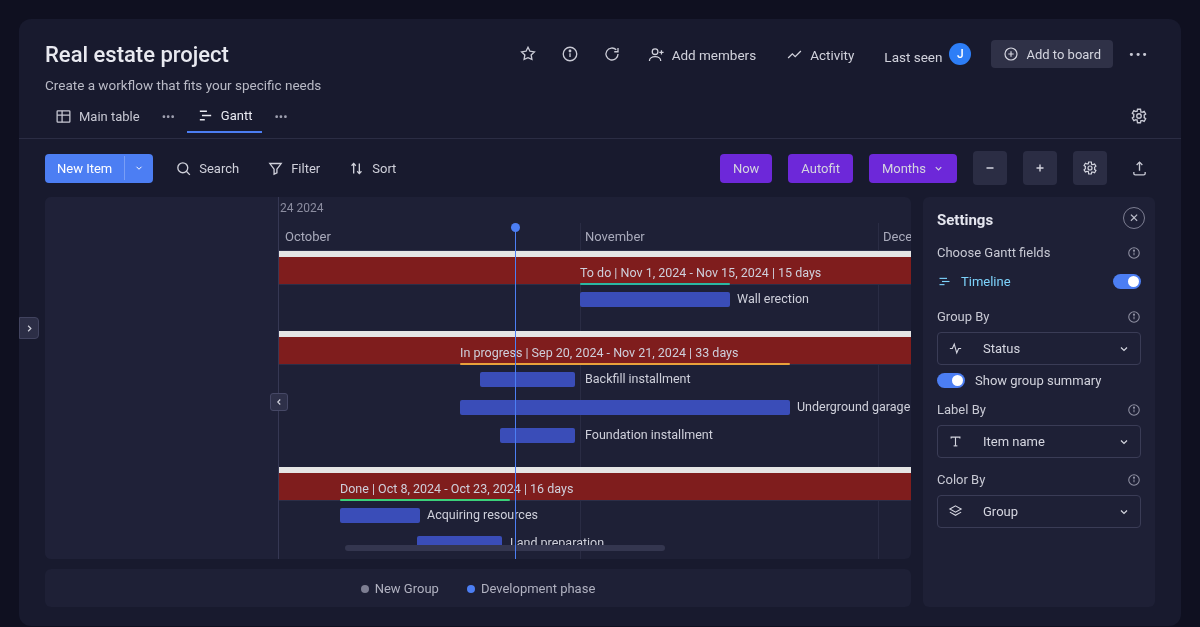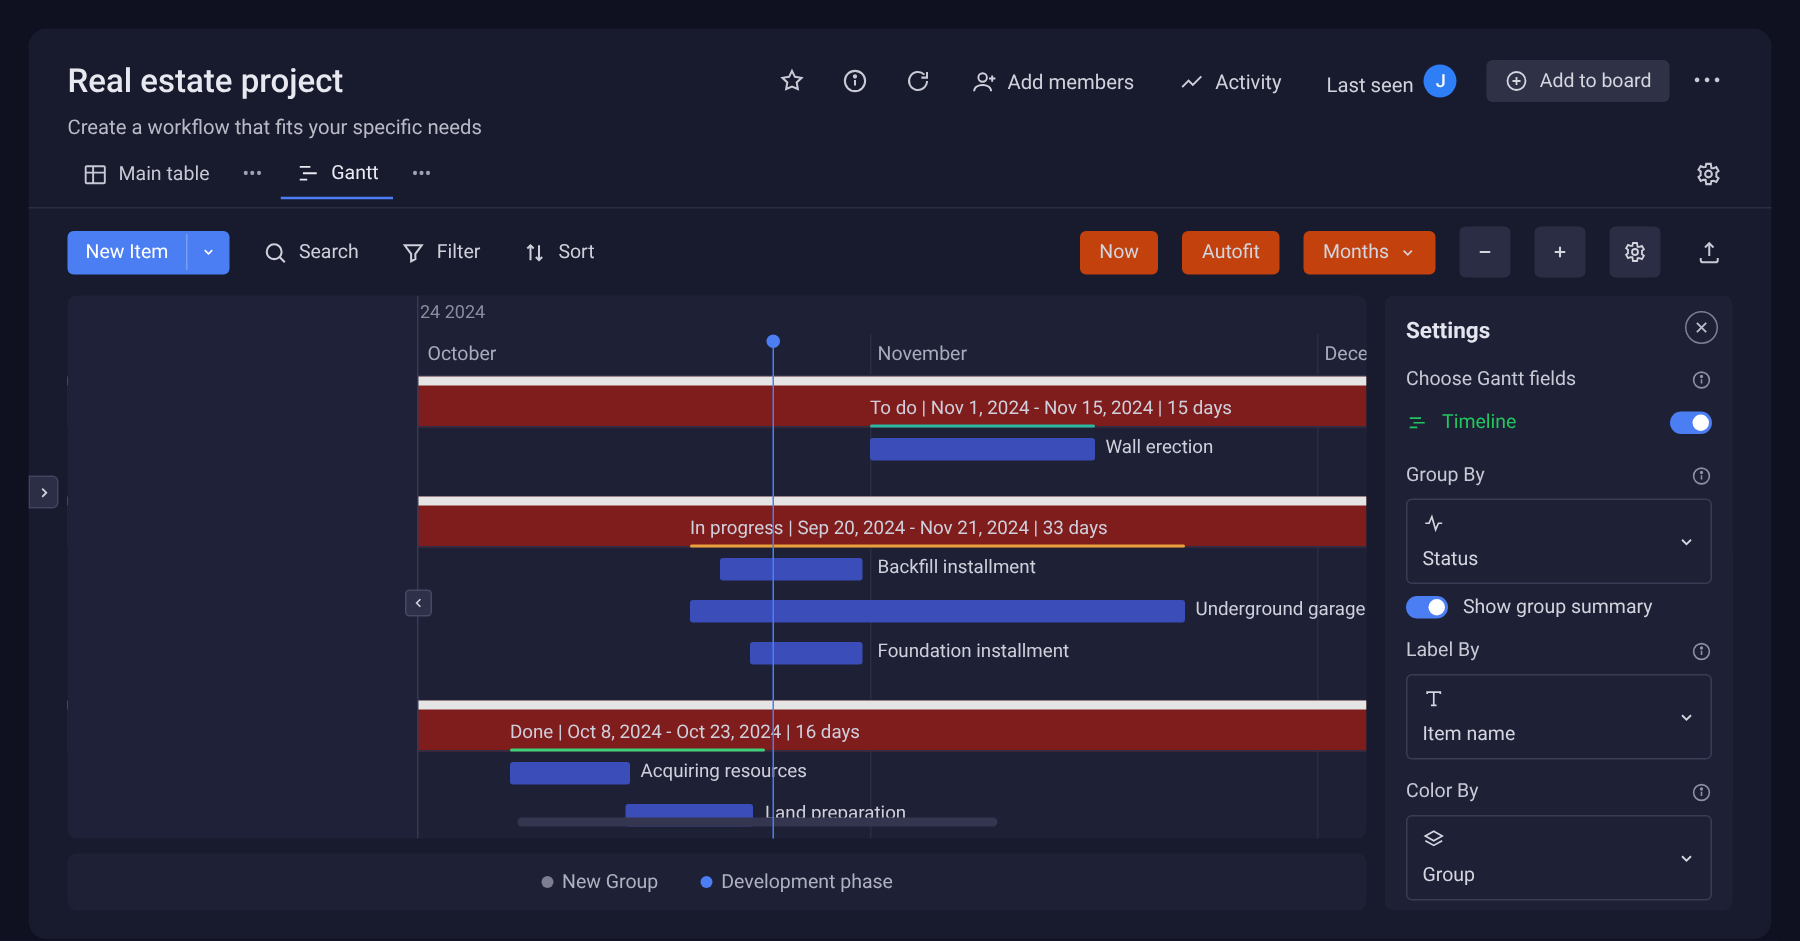--- a/index.html
+++ b/index.html
@@ -33,21 +33,21 @@
 .view-tab.active { border-bottom:2px solid #4c7ef3; color:#e9eaf2; }
 .tab-more { color:#9fa0b0; padding:0 6px; cursor:pointer; }
 
 
 .toolbar { display:flex; align-items:center; gap:16px; padding:12px 26px; }
 .new-item { background:#4c7ef3; color:#fff; border-radius:4px; display:flex; align-items:center; cursor:pointer; }
 .new-item-main { padding:7px 12px; }
 .new-item-caret { border-left:1px solid rgba(255,255,255,.25); padding:7px 9px; }
 .tool { display:flex; align-items:center; gap:7px; color:#cfd0da; cursor:pointer; padding:6px 6px; border-radius:4px; }
 .toolbar-spacer { flex:1; }
-.pill { background:#c2410c; border-radius:4px; padding:7px 13px; color:#d4d5df; cursor:pointer; display:flex; align-items:center; gap:7px; }
+.pill { background:#6d28d9; border-radius:4px; padding:7px 13px; color:#d4d5df; cursor:pointer; display:flex; align-items:center; gap:7px; }
 .sq-btn { width:34px; height:34px; background:#2b2d44; border-radius:4px; display:flex; align-items:center; justify-content:center; color:#d4d5df; cursor:pointer; }
 
 
 .main { display:flex; padding:0 26px 14px 26px; gap:12px; height:calc(100% - 183px); }
 .gantt-wrap { background:#1e2036; border-radius:6px; flex:1; position:relative; overflow:hidden; }
 
 .left-col { position:absolute; left:0; top:0; width:233px; height:100%; background:#1f2138; z-index:3; }
 .left-divider { position:absolute; left:233px; top:0; width:1px; height:100%; background:#363854; z-index:3; }
 .collapse-handle { position:absolute; left:225px; top:196px; width:18px; height:18px; background:#2e3049; border:1px solid #464866; border-radius:3px; display:flex; align-items:center; justify-content:center; z-index:5; cursor:pointer; }
 
@@ -86,25 +86,25 @@
 
 .scroll-hint { position:absolute; bottom:6px; left:300px; width:320px; height:6px; background:#34364f; border-radius:3px; }
 
 
 .settings { width:232px; background:#1e2036; border-radius:6px; padding:14px 14px; position:relative; overflow:auto;}
 .settings h3 { font-size:15px; font-weight:700; color:#e4e5ee; margin-bottom:16px; }
 .close-x { position:absolute; right:10px; top:10px; width:22px; height:22px; border:1.5px solid #7d7e92; border-radius:50%; display:flex; align-items:center; justify-content:center; color:#bdbecb; cursor:pointer; font-size:12px; }
 .section-label { color:#c8c9d4; font-size:13px; margin:14px 0 8px 0; display:flex; align-items:center; justify-content:space-between; }
 .info-ic { color:#8f90a2; cursor:pointer; }
 .field-row { display:flex; align-items:center; justify-content:space-between; padding:6px 0; }
-.field-left { display:flex; align-items:center; gap:9px; color:#22c55e; }
+.field-left { display:flex; align-items:center; gap:9px; color:#7dd3fc; }
 .toggle { width:28px; height:15px; background:#4c7ef3; border-radius:8px; position:relative; cursor:pointer; }
 .toggle::after { content:""; position:absolute; right:2px; top:2px; width:11px; height:11px; background:#fff; border-radius:50%; }
 .select { border:1px solid #3a3c56; border-radius:4px; padding:8px 10px; display:flex; align-items:center; gap:9px; color:#d5d6e0; cursor:pointer; justify-content:space-between; }
-.select .sel-left { display:flex; align-items:flex-start; gap:9px;flex-direction:column; }
+.select .sel-left { display:flex; align-items:flex-end; gap:20px; }
 .toggle-row { display:flex; align-items:center; gap:10px; margin:8px 0; color:#d2d3dd; }
 
 .side-expand { position:absolute; left:0; top:298px; width:20px; height:22px; background:#2c2e46; border:1px solid #41435f; border-top-right-radius:4px; border-bottom-right-radius:4px; display:flex; align-items:center; justify-content:center; color:#cfd0db; cursor:pointer; z-index:20; }
 
 svg { display:block; }
 </style>
 </head>
 <body>
 
 <div class="frame">

